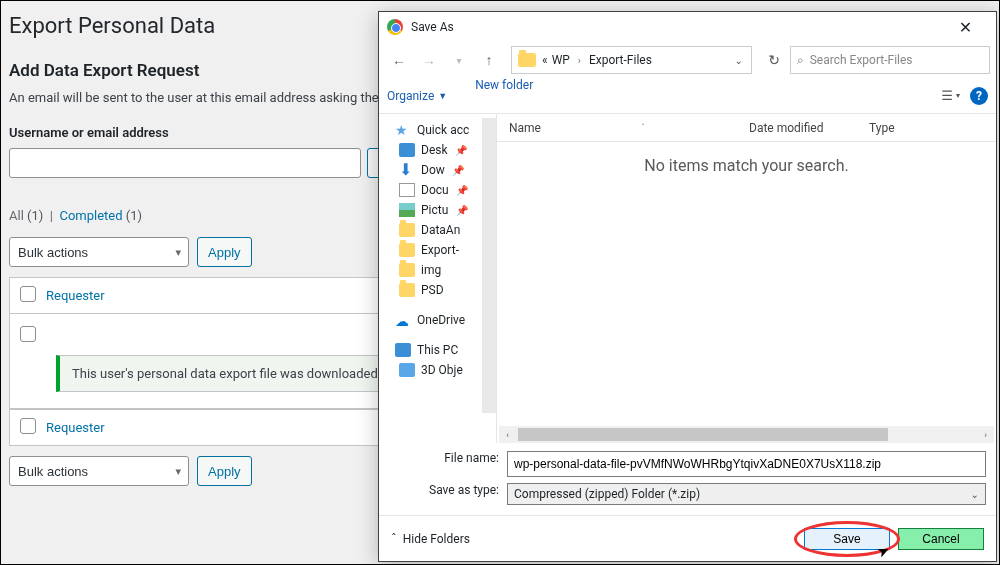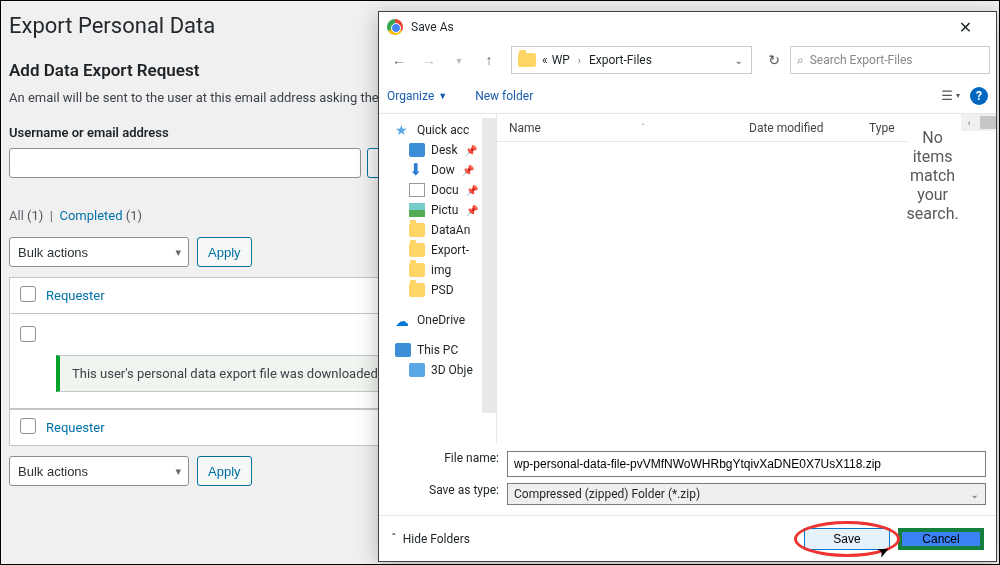--- a/index.html
+++ b/index.html
@@ -45,62 +45,62 @@
 .nav-btn.disabled { color: #bbb; }
 .crumb { flex: 1; height: 28px; border: 1px solid #ccc; display: flex; align-items: center; padding: 0 2px; margin: 0 6px; font-size: 12px; }
 .crumb .folder-ico { width: 18px; height: 14px; background: #ffd666; border-radius: 2px; margin: 0 4px; position: relative; }
 .crumb .folder-ico::before { content:""; position:absolute; top:-3px; left:1px; width:7px; height:3px; background:#ffd666; border-radius:1px 1px 0 0;}
 .crumb .sep { color: #777; margin: 0 6px; font-size: 10px; }
 .crumb .part { padding: 0 2px; }
 .crumb .chev { margin-left: auto; margin-right: 6px; color: #555; font-size: 10px; }
 .refresh { width: 28px; height: 28px; display:flex; align-items:center; justify-content:center; color:#555; cursor:pointer; font-size: 14px; }
 .search { width: 200px; height: 28px; border: 1px solid #ccc; display: flex; align-items: center; padding: 0 6px; color: #888; font-size: 12px; }
 .search .mag { margin-right: 6px; color:#888; }
-.dlg-toolbar { height: 36px; display: flex; align-items: center; padding: 0 8px; border-bottom: 1px solid #e5e5e5; font-size: 12px; }
+.dlg-toolbar { height: 36px; display: flex; padding: 0 8px; border-bottom: 1px solid #e5e5e5; font-size: 12px; }
 .org { color: #1a5cb0; cursor: pointer; display:flex; align-items:center; gap:4px; }
 .newf { color: #1a5cb0; margin-left: 28px; cursor: pointer; }
 .toolbar-right { margin-left: auto; display: flex; align-items: center; gap: 10px; }
 .view-btn { color: #555; font-size: 13px; display:flex; align-items:center; gap:3px; }
 .help-ico { width: 18px; height: 18px; border-radius: 50%; background: #0067c0; color: #fff; display: flex; align-items: center; justify-content: center; font-size: 12px; font-weight: bold; }
 .dlg-body { flex: 1; display: flex; overflow: hidden; }
 .tree { width: 118px; border-right: 1px solid #e5e5e5; overflow: hidden; font-size: 12px; padding-top: 6px; position: relative; }
 .tree::after { content:""; position:absolute; right:0; top:4px; bottom:30px; width:14px; background:#e9e9e9; }
 .tree-item { display: flex; align-items: center; padding: 3px 0 3px 16px; white-space: nowrap; gap: 6px; }
-.tree-item.indent { padding-left: 30px; }
+.tree-item.indent { padding-left: 20px; }
 .ico { width: 16px; height: 14px; flex-shrink: 0; }
 .ico-star { color:#5aa7e8; font-size:14px; line-height:14px; }
 .ico-drive { background:#5aa7e8; border-radius:2px; }
 .ico-folder { background:#ffd666; border-radius:2px; position:relative; }
 .ico-folder::before { content:""; position:absolute; top:-3px; left:1px; width:6px; height:3px; background:#ffd666; border-radius:1px 1px 0 0;}
 .ico-monitor { background:#3a8fd6; border-radius:2px; }
 .ico-cloud { color:#0078d4; font-size:14px; }
 .ico-down { color:#2b7cd3; font-size:16px; line-height:14px; }
 .ico-doc { background:#fff; border:1px solid #999; }
 .ico-pic { background:linear-gradient(#7cc 50%, #5a5 50%); }
 .pin { color:#888; font-size:10px; margin-left:2px; }
-.filepane { flex: 1; display: flex; flex-direction: row; overflow: hidden; }
+.filepane { flex: 1; display: flex; flex-direction: column; overflow: hidden; }
 .cols { display: flex; height: 28px; align-items: center; border-bottom: 1px solid #e5e5e5; font-size: 12px; color: #444; }
 .cols .col { padding: 0 12px; }
 .cols .c1 { width: 240px; display:flex; align-items:center; }
 .cols .c1 .sort { margin-left: 100px; color:#888; font-size:9px; }
 .cols .c2 { width: 120px; }
 .empty { flex: 1; text-align: center; padding-top: 14px; color: #5a5a5a; font-size: 16px; }
 .hscroll { height: 17px; display:flex; align-items:center; padding:0 2px; }
 .hscroll .ar { width:17px; height:17px; background:#f0f0f0; display:flex; align-items:center; justify-content:center; font-size:9px; color:#666; }
 .hscroll .track { flex:1; height:17px; background:#f0f0f0; position:relative; }
 .hscroll .thumb { position:absolute; left:2px; width:370px; height:13px; top:2px; background:#c6c6c6; }
 .dlg-fields { padding: 8px 10px 4px 10px; }
 .frow { display: flex; align-items: flex-start; margin-bottom: 6px; font-size: 12px; }
 .frow .flabel { width: 118px; text-align: right; padding-right: 8px; }
 .frow .finput { flex: 1; height: 22px; border: 1px solid #7a7a7a; padding: 12px 6px; font-size: 12px; }
 .frow .fselect { flex: 1; height: 22px; border: 1px solid #7a7a7a; background: #efefef; padding: 0 6px; font-size: 12px; display:flex; align-items:center; justify-content:space-between; }
 .dlg-footer { height: 46px; display: flex; align-items: center; padding: 0 12px; border-top: 1px solid #e5e5e5; font-size: 12px; }
 .hide-folders { display:flex; align-items:center; gap:6px; cursor:pointer; }
 .footer-btns { margin-left: auto; display: flex; gap: 8px; position: relative; }
-.winbtn { width: 86px; height: 22px; border: 4px solid #15803d; background: #3b82f6; font-size: 12px; cursor: pointer; }
+.winbtn { width: 86px; height: 22px; border: 1px solid #15803d; background: #86efac; font-size: 12px; cursor: pointer; }
 .winbtn.primary { border: 1px solid #0078d4; background: #e5f1fb; }
 .red-circle { position: absolute; border: 3px solid #e33; border-radius: 50%; width: 106px; height: 36px; left: -10px; top: -7px; pointer-events: none; }
 .cursor-arrow { position:absolute; left: 73px; top: 14px; font-size: 15px; color:#000; transform: rotate(-25deg); pointer-events:none; }
 </style>
 </head>
 <body>
 
 <div class="wp-page">
   <h1 class="wp-title">Export Personal Data</h1>
   <h2 class="wp-subtitle">Add Data Export Request</h2>

